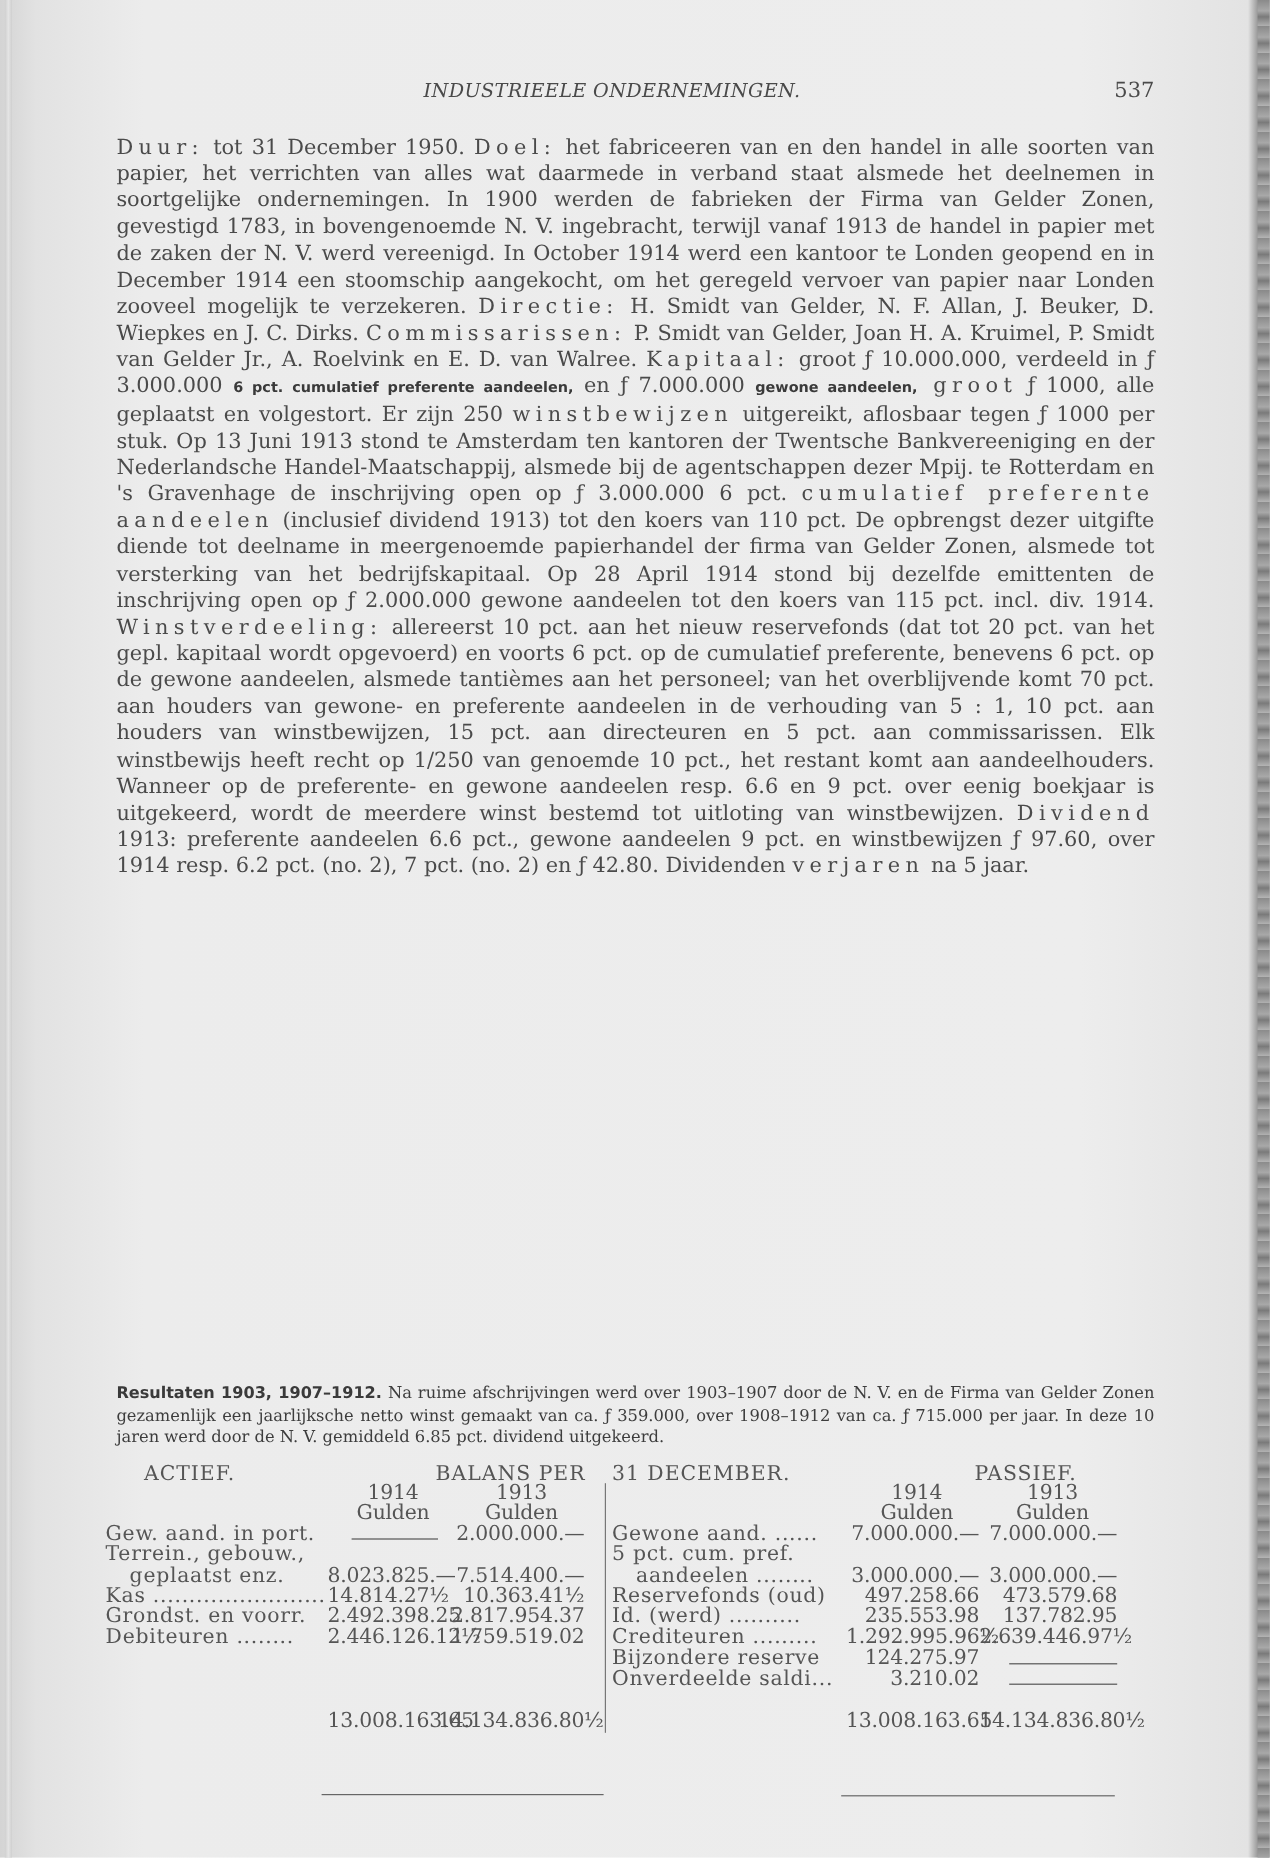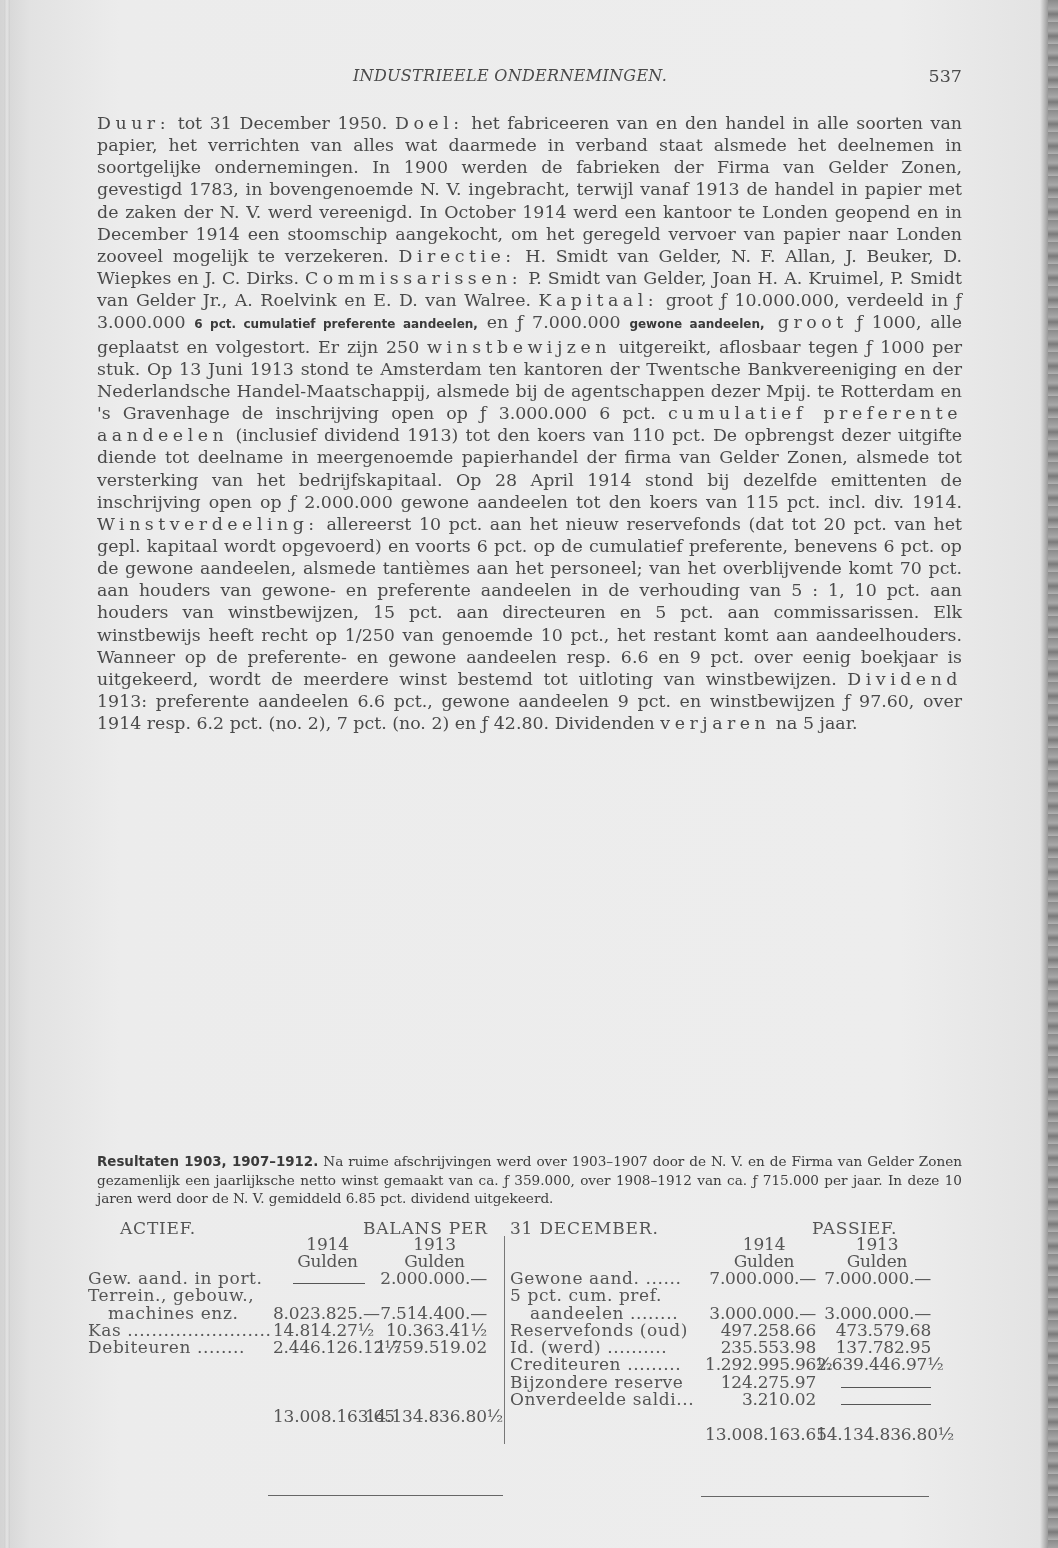--- a/index.html
+++ b/index.html
@@ -90,28 +90,33 @@
             <span class="lab">Gew. aand. in port.</span>
             <span class="num n1"><span class="dash-cell"></span></span>
             <span class="num n2">2.000.000.—</span>
           </div>
         <div class="row">
             <span class="lab">Terrein., gebouw.,</span>
             <span class="num n1"></span>
             <span class="num n2"></span>
           </div>
         <div class="row">
-            <span class="lab ind" style="width:165px">machines enz.</span>
+            <span class="lab ind" style="width:165px">geplaatst enz.</span>
             <span class="num n1">8.023.825.—</span>
             <span class="num n2">7.514.400.—</span>
           </div>
         <div class="row">
             <span class="lab">Kas ........................</span>
             <span class="num n1">14.814.27½</span>
             <span class="num n2">10.363.41½</span>
+          </div>
+        <div class="row">
+            <span class="lab">Grondst. en voorr.</span>
+            <span class="num n1">2.492.398.25</span>
+            <span class="num n2">2.817.954.37</span>
           </div>
         <div class="row">
             <span class="lab">Debiteuren ........</span>
             <span class="num n1">2.446.126.12½</span>
             <span class="num n2">1.759.519.02</span>
           </div>
 
         <div style="height:50px"></div>
         <div class="rule" style="left:180px; width:235px; top:259px;"></div>
         <div class="totals">

